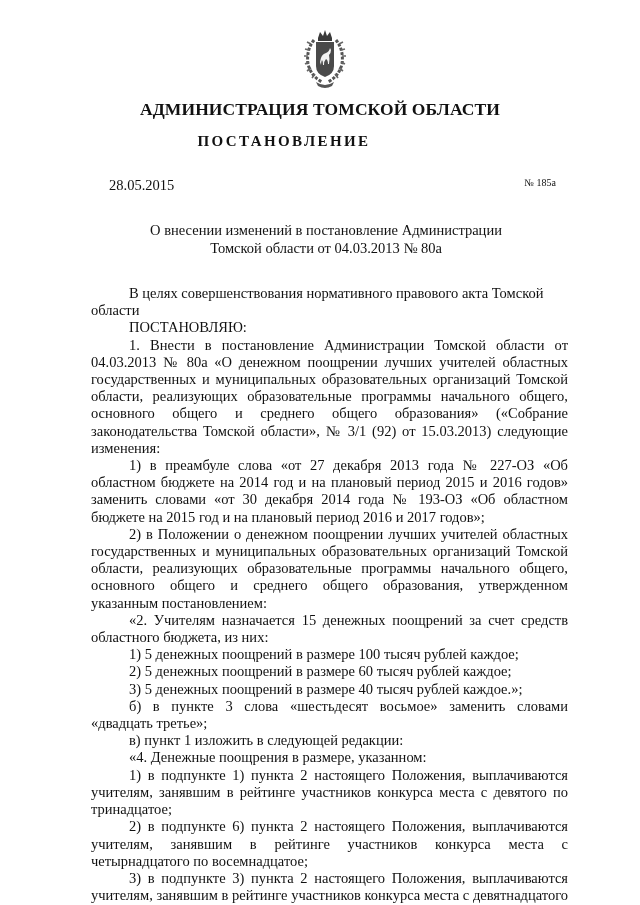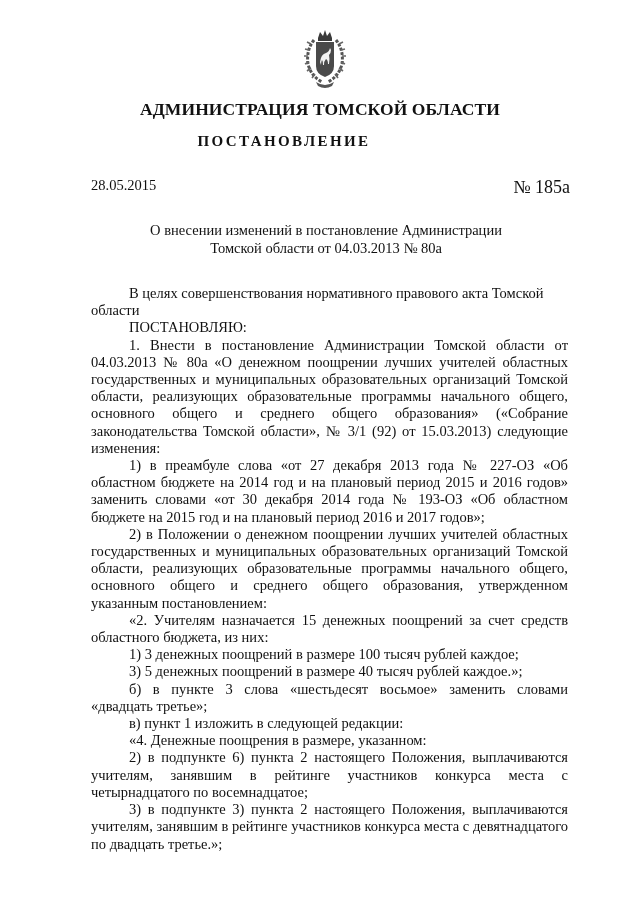--- a/index.html
+++ b/index.html
@@ -37,29 +37,29 @@
       left: 0;
       top: 133px;
       width: 568px;
       text-align: center;
       font-weight: bold;
       font-size: 15px;
       letter-spacing: 2.4px;
     }
     .date {
       position: absolute;
-      left: 91px;
+      left: 109px;
       top: 177px;
       font-size: 14.5px;
     }
     .number {
       position: absolute;
-      right: 70px;
+      right: 84px;
       top: 177px;
-      font-size: 18px;
+      font-size: 10px;
     }
     .subject {
       position: absolute;
       left: 0;
       top: 222px;
       width: 652px;
       text-align: center;
       font-size: 14.5px;
       line-height: 17.5px;
     }
@@ -117,20 +117,22 @@
   <div>Томской области от 04.03.2013 № 80а</div>
 </div>
 
 <div class="body">
   <p class="first">В целях совершенствования нормативного правового акта Томской области</p>
   <p class="first">ПОСТАНОВЛЯЮ:</p>
   <p class="indent">1. Внести в постановление Администрации Томской области от 04.03.2013 № 80а «О денежном поощрении лучших учителей областных государственных и муниципальных образовательных организаций Томской области, реализующих образовательные программы начального общего, основного общего и среднего общего образования» («Собрание законодательства Томской области», № 3/1 (92) от 15.03.2013) следующие изменения:</p>
   <p class="indent">1) в преамбуле слова «от 27 декабря 2013 года № 227-ОЗ «Об областном бюджете на 2014 год и на плановый период 2015 и 2016 годов» заменить словами «от 30 декабря 2014 года № 193-ОЗ «Об областном бюджете на 2015 год и на плановый период 2016 и 2017 годов»;</p>
   <p class="indent">2) в Положении о денежном поощрении лучших учителей областных государственных и муниципальных образовательных организаций Томской области, реализующих образовательные программы начального общего, основного общего и среднего общего образования, утвержденном указанным постановлением:</p>
   <p class="indent">«2. Учителям назначается 15 денежных поощрений за счет средств областного бюджета, из них:</p>
-  <p class="indent">1) 3 денежных поощрений в размере 100 тысяч рублей каждое;</p>
+  <p class="indent">1) 5 денежных поощрений в размере 100 тысяч рублей каждое;</p>
+  <p class="indent">2) 5 денежных поощрений в размере 60 тысяч рублей каждое;</p>
   <p class="indent">3) 5 денежных поощрений в размере 40 тысяч рублей каждое.»;</p>
   <p class="indent">б) в пункте 3 слова «шестьдесят восьмое» заменить словами «двадцать третье»;</p>
   <p class="indent">в) пункт 1 изложить в следующей редакции:</p>
   <p class="indent">«4. Денежные поощрения в размере, указанном:</p>
+  <p class="indent">1) в подпункте 1) пункта 2 настоящего Положения, выплачиваются учителям, занявшим в рейтинге участников конкурса места с девятого по тринадцатое;</p>
   <p class="indent">2) в подпункте 6) пункта 2 настоящего Положения, выплачиваются учителям, занявшим в рейтинге участников конкурса места с четырнадцатого по восемнадцатое;</p>
   <p class="indent">3) в подпункте 3) пункта 2 настоящего Положения, выплачиваются учителям, занявшим в рейтинге участников конкурса места с девятнадцатого по двадцать третье.»;</p>
 </div>
 
 </body></html>

